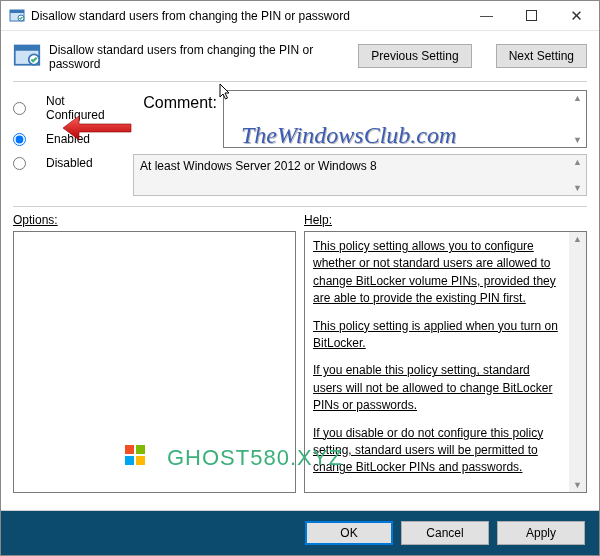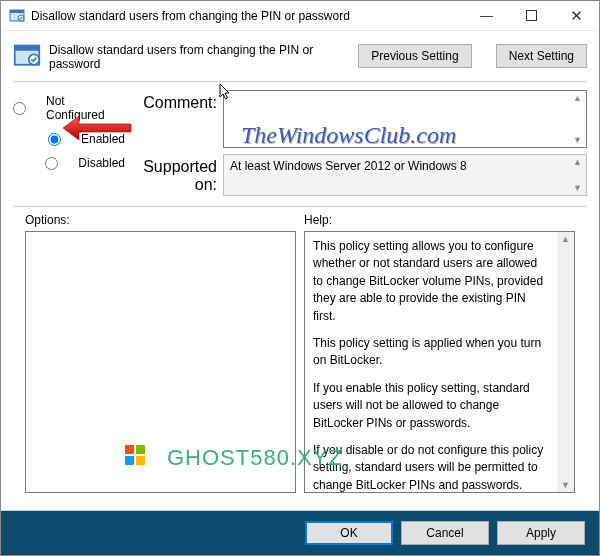--- a/index.html
+++ b/index.html
@@ -13,35 +13,35 @@
 .winbtn.close { font-size:15px; }
 .header { display:flex; align-items:center; padding:10px 12px 8px 12px; }
 .header .hicon { width:28px; height:28px; margin-right:8px; display:flex; align-items:center; justify-content:center;}
 .header .htext { flex:1; font-size:12px; padding-top:2px;}
 .navbtns { display:flex; gap:24px; margin-left:8px;}
 .btn { border:1px solid #adadad; background:#e1e1e1; padding:4px 12px; font-size:12px; font-family:inherit; min-width:88px; text-align:center; cursor:default;}
 .btn.primary { border:2px solid #0078d7; padding:3px 11px; }
 .sep { border-top:1px solid #d0d0d0; margin:2px 12px 8px 12px;}
 .config-row { display:flex; padding:0 12px 6px 12px; gap:8px; }
 .radios { width:112px; display:flex; flex-direction:column; gap:10px; padding-top:4px; position:relative;}
-.radio { display:flex; align-items:center; gap:20px; font-size:12px;justify-content:flex-end; }
+.radio { display:flex; align-items:center; gap:20px; font-size:12px; }
 .radio input { margin:0; width:13px; height:13px;}
 .radio label { cursor:default; }
 .arrow { position:absolute; left:48px; top:24px; width:72px; height:28px; pointer-events:none;}
 .fields { flex:1; display:flex; flex-direction:column; gap:6px; }
 .frow { display:flex; align-items:flex-start; gap:6px; }
 .flabel { width:84px; text-align:right; padding-top:4px; font-size:16px;}
 .textarea { flex:1; border:1px solid #7a7a7a; background:#fff; height:58px; position:relative; overflow:hidden;}
 .textarea .sb { position:absolute; right:0; top:0; bottom:0; width:17px; display:flex; flex-direction:column; justify-content:space-between; align-items:center; background:transparent;}
 .sbarr { font-size:9px; color:#888; line-height:14px;}
 .supported { flex:1; border:1px solid #c0c0c0; background:#f4f4f4; padding:4px 6px; height:42px; font-size:12px; position:relative;}
 .supported .sb { position:absolute; right:0; top:0; bottom:0; width:17px; display:flex; flex-direction:column; justify-content:space-between; align-items:center;}
 .watermark1 { position:absolute; left:240px; top:121px; font-family:Georgia,"Times New Roman",serif; font-style:italic; font-size:24px; color:#3b5bb5; text-shadow:1px 1px 0 #bbb; pointer-events:none;}
 .sep2 { border-top:1px solid #d0d0d0; margin:4px 12px 6px 12px;}
-.panes { display:flex; padding:0 24px; gap:8px; height:280px; }
+.panes { display:flex; padding:0 12px; gap:8px; height:280px;text-decoration:underline; }
 .pane { flex:1; display:flex; flex-direction:column; }
 .pane-label { font-size:12px; margin-bottom:4px;}
 .pane-box { flex:1; border:1px solid #7a7a7a; background:#fff; padding:6px 8px; font-size:12px; line-height:1.45; position:relative; overflow:hidden;}
 .pane-box p { margin-bottom:10px; }
 .pane-box .sb { position:absolute; right:0; top:0; bottom:0; width:17px; background:#f0f0f0; display:flex; flex-direction:column; justify-content:space-between; align-items:center;}
 .pane-box .sbtrack { flex:1; }
 .footer { position:absolute; left:0; right:0; bottom:0; border-top:1px solid #d0d0d0; padding:10px 14px; display:flex; justify-content:flex-end; gap:8px; background:#0c4a6e;}
 .cursor { position:absolute; left:218px; top:82px; font-size:14px; pointer-events:none;}
 .ghost { position:absolute; left:124px; top:444px; display:flex; gap:20px; pointer-events:none;}
 .ghost-logo { width:22px; height:22px; position:relative;}
@@ -123,21 +123,20 @@
         <div class="flabel">Comment:</div>
         <div class="textarea">
           <span></span>
           <div class="sb">
             <span class="sbarr">▲</span>
             <span class="sbarr">▼</span>
           </div>
         </div>
       </div>
       <div class="frow">
-        <div class="flabel">Supported on:</div>
         <div class="supported">
           <span>At least Windows Server 2012 or Windows 8</span>
           <div class="sb">
             <span class="sbarr">▲</span>
             <span class="sbarr">▼</span>
           </div>
         </div>
       </div>
     </div>
   </div>

